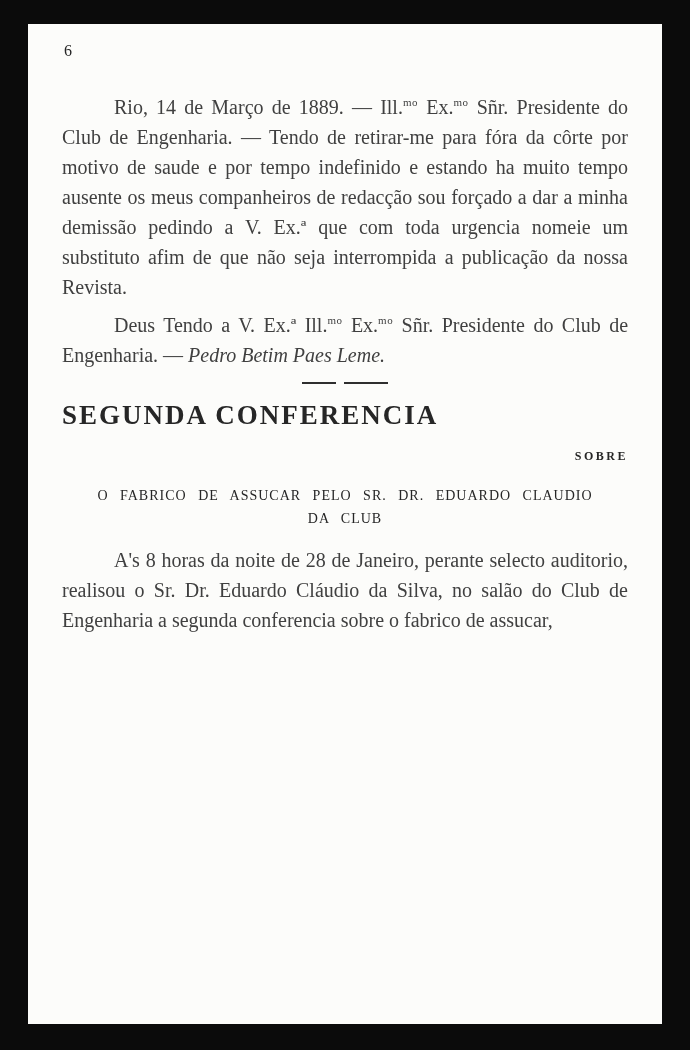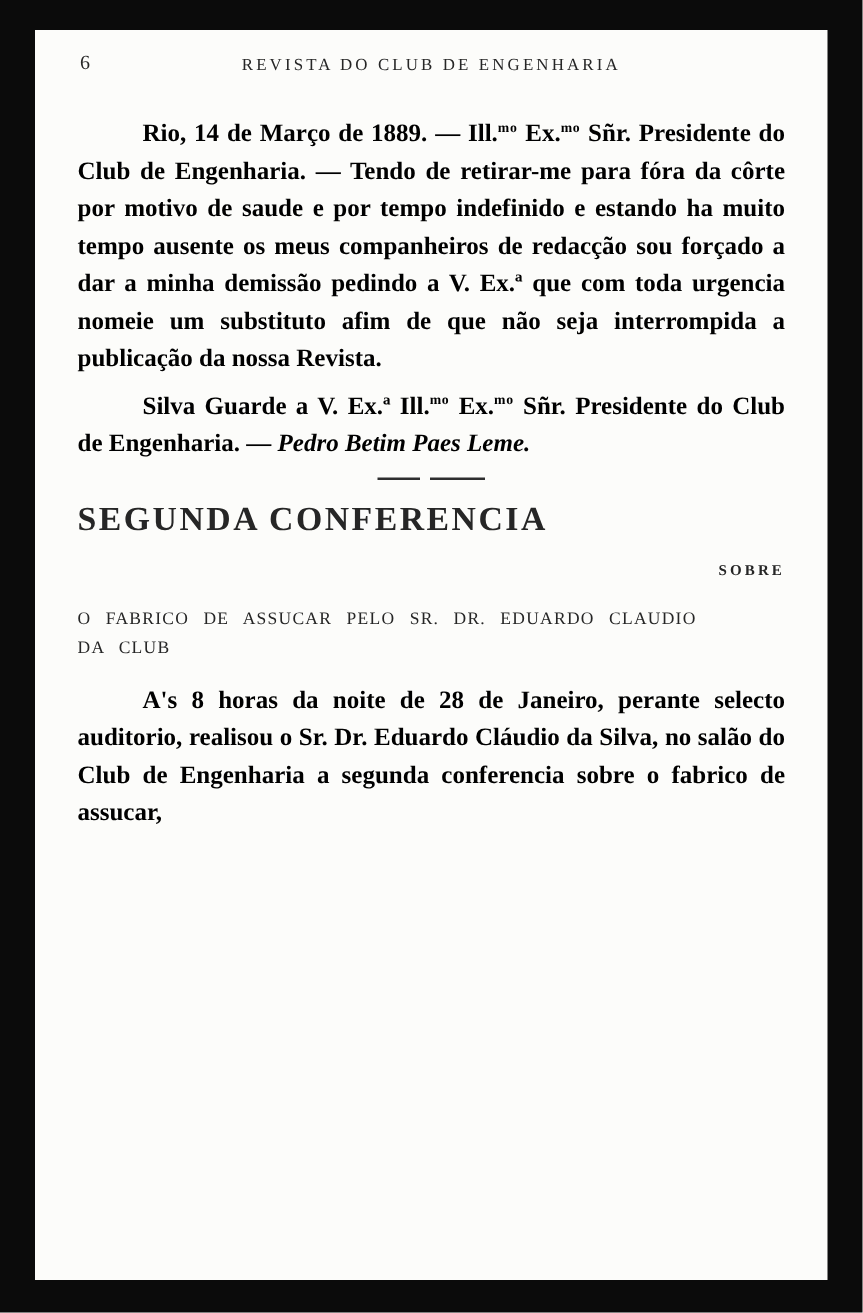--- a/index.html
+++ b/index.html
@@ -41,22 +41,21 @@
     padding-top: 4px;
     white-space: nowrap;
   }
   .letter-block { margin-top: 26px; }
   .body-para {
     font-size: 20px;
     line-height: 30px;
     text-align: justify;
     text-indent: 52px;
     margin-bottom: 8px;
-    color: #000000;
-    font-weight: bold;
+    color: #404040;
   }
   .body-para:last-child { margin-bottom: 0; }
   .body-para sup {
     font-size: 11px;
     vertical-align: super;
     line-height: 0;
     letter-spacing: 0.5px;
   }
   .italic { font-style: italic; }
   .divider {
@@ -78,43 +77,42 @@
     white-space: nowrap;
   }
   .section-subtitle {
     text-align: right;
     font-size: 12px;
     letter-spacing: 2.5px;
     font-weight: bold;
     margin-bottom: 20px;
   }
   .section-subject {
-    text-align: left;
+    text-align: center;
     font-size: 14px;
     letter-spacing: 1px;
     word-spacing: 7px;
     line-height: 23px;
     font-weight: normal;
     margin-bottom: 15px;
   }
   .conference-block { margin-top: 0; }
 </style>
 </head>
 <body>
 
 <div class="page">
 
   <div class="header-row">
     <span class="page-num">6</span>
-    <span class="journal-title">REVISTA DO CLUB DE ENGENHARIA</span>
   </div>
 
   <div class="letter-block" id="letter-container">
       <p class="body-para"><span>Rio, 14 de Março de 1889. — Ill.</span><sup>mo</sup><span> Ex.</span><sup>mo</sup><span> Sñr. Presidente do Club de Engenharia. — Tendo de retirar-me para fóra da côrte por motivo de saude e por tempo indefinido e estando ha muito tempo ausente os meus companheiros de redacção sou forçado a dar a minha demissão pedindo a V. Ex.ª que com toda urgencia nomeie um substituto afim de que não seja interrompida a publicação da nossa Revista.</span></p>
-      <p class="body-para"><span>Silva Guarde a V. Ex.ª Ill.</span><sup>mo</sup><span> Ex.</span><sup>mo</sup><span> Sñr. Presidente do Club de Engenharia. — </span><span class="italic">Pedro Betim Paes Leme.</span></p>
+      <p class="body-para"><span>Deus Tendo a V. Ex.ª Ill.</span><sup>mo</sup><span> Ex.</span><sup>mo</sup><span> Sñr. Presidente do Club de Engenharia. — </span><span class="italic">Pedro Betim Paes Leme.</span></p>
     </div>
 
   <div class="divider">
     <span class="dash dash-a"></span>
     <span class="dash dash-b"></span>
   </div>
 
   <div class="section-title">SEGUNDA CONFERENCIA</div>
 
   <div class="section-subtitle">SOBRE</div>

